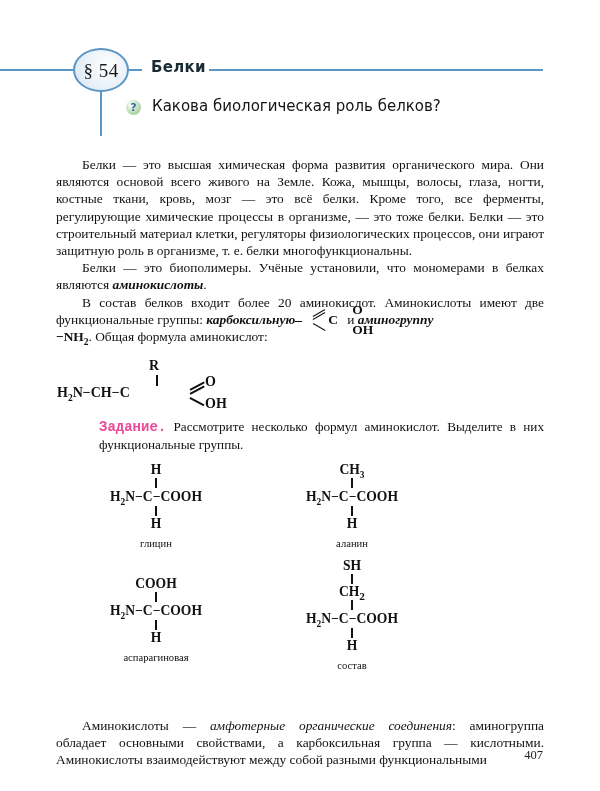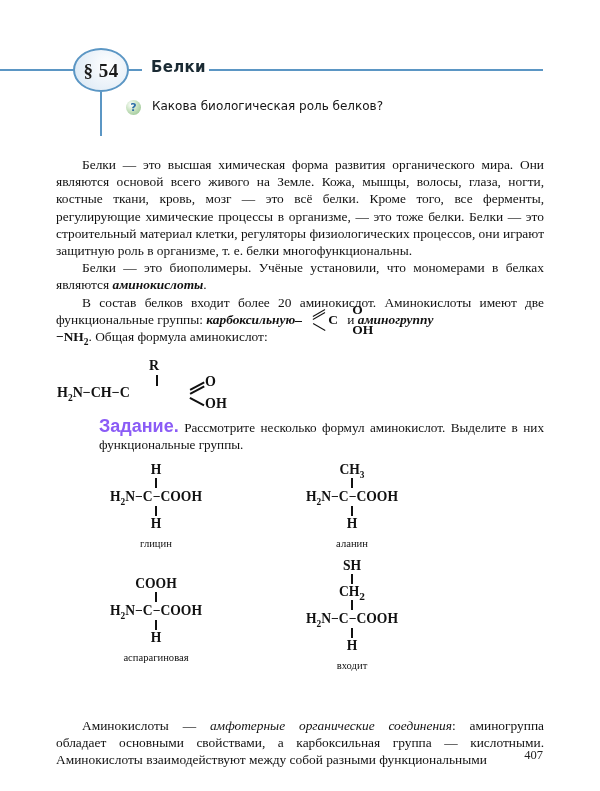--- a/index.html
+++ b/index.html
@@ -58,21 +58,21 @@
     border-radius: 50%;
     background: radial-gradient(circle at 62% 38%, #ffffff 0%, #eef4fa 42%, #d7e6f3 100%);
     box-sizing: border-box;
     display: flex;
     align-items: center;
     justify-content: center;
   }
   .badge-text {
     font-family: "Liberation Serif", "DejaVu Serif", serif;
     font-size: 19px;
-    font-weight: bold;
+    font-weight: normal;
     color: #1a1a1a;
     letter-spacing: 0.5px;
     line-height: 1;
     white-space: nowrap;
   }
   .header-title {
     position: absolute;
     left: 151px;
     top: 10px;
     font-family: "DejaVu Sans", "Liberation Sans", sans-serif;
@@ -112,21 +112,21 @@
   .q-icon span {
     font-family: "DejaVu Sans", "Liberation Sans", sans-serif;
     font-size: 11px;
     font-weight: bold;
     color: #2f6ea8;
     line-height: 1;
   }
   .q-lines {
     margin-left: 26px;
     font-family: "DejaVu Sans", "Liberation Sans", sans-serif;
-    font-size: 12px;
+    font-size: 15px;
     color: #141414;
     line-height: 14px;
   }
 
   
   .body-text {
     position: absolute;
     left: 56px;
     top: 156px;
     width: 488px;
@@ -258,24 +258,24 @@
   .task {
     position: absolute;
     left: 99px;
     top: 418px;
     width: 445px;
     font-size: 13.2px;
     line-height: 17px;
     text-align: justify;
   }
   .task-label {
-    font-family: Liberation Sans, sans-serif;
-    font-weight: bold;
-    color: #8b5cf6;
-    font-size: 18px;
+    font-family: Liberation Mono, monospace;
+    font-weight: bold;
+    color: #ec4899;
+    font-size: 14px;
   }
 
   
   .aa-grid {
     position: absolute;
     left: 56px;
     top: 462px;
     width: 488px;
     height: 222px;
   }
@@ -408,21 +408,21 @@
   </div>
 
   <div class="aa" style="left:196px; top:96px;">
     <div class="aa-top">SH</div>
     <div class="aa-bond"></div>
     <div class="aa-top2"><span>CH</span><sub>2</sub></div>
     <div class="aa-bond"></div>
     <div class="aa-mid"><span>H</span><sub>2</sub><span>N−C−COOH</span></div>
     <div class="aa-bond"></div>
     <div class="aa-bot">H</div>
-    <div class="aa-name">входит</div>
+    <div class="aa-name">состав</div>
   </div>
 
 </div>
 
 <div class="body-text" style="top:717px;">
   <p><span>Аминокислоты — </span><span style="font-style:italic;">амфотерные органические соединения</span><span>: аминогруппа обладает основными свойствами, а карбоксильная группа — кислотными. Аминокислоты взаимодействуют между собой разными функциональными</span></p>
 </div>
 
 <div class="page-num">407</div>
 

